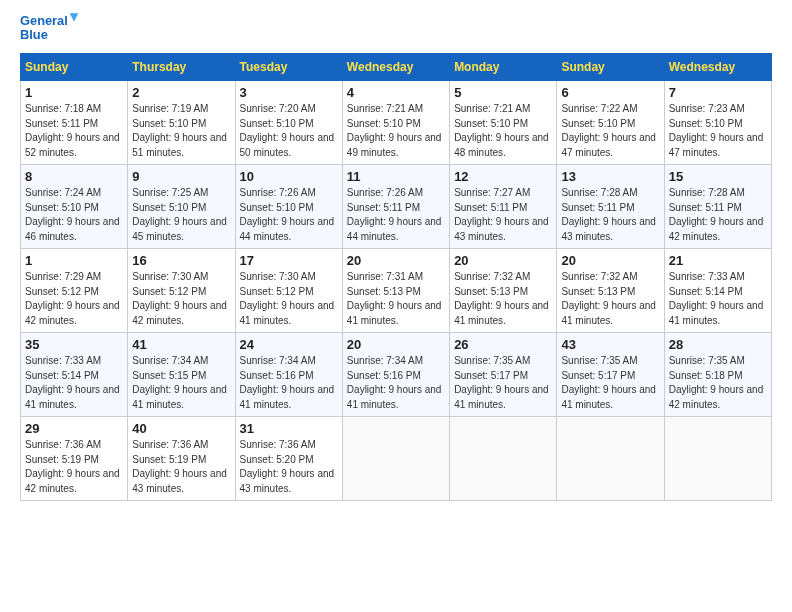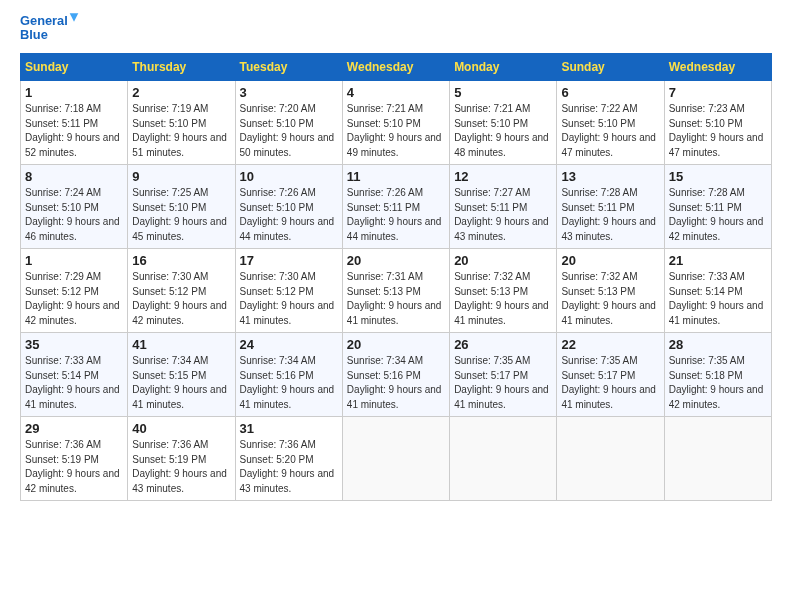--- a/index.html
+++ b/index.html
@@ -163,21 +163,21 @@
           <td><span class="day-num">35</span>
 <span class="day-info">Sunrise: 7:33 AM<br>Sunset: 5:14 PM<br>Daylight: 9 hours and 41 minutes.</span></td>
           <td><span class="day-num">41</span>
 <span class="day-info">Sunrise: 7:34 AM<br>Sunset: 5:15 PM<br>Daylight: 9 hours and 41 minutes.</span></td>
           <td><span class="day-num">24</span>
 <span class="day-info">Sunrise: 7:34 AM<br>Sunset: 5:16 PM<br>Daylight: 9 hours and 41 minutes.</span></td>
           <td><span class="day-num">20</span>
 <span class="day-info">Sunrise: 7:34 AM<br>Sunset: 5:16 PM<br>Daylight: 9 hours and 41 minutes.</span></td>
           <td><span class="day-num">26</span>
 <span class="day-info">Sunrise: 7:35 AM<br>Sunset: 5:17 PM<br>Daylight: 9 hours and 41 minutes.</span></td>
-          <td><span class="day-num">22</span>
+          <td><span class="day-num">43</span>
 <span class="day-info">Sunrise: 7:35 AM<br>Sunset: 5:17 PM<br>Daylight: 9 hours and 41 minutes.</span></td>
           <td><span class="day-num">28</span>
 <span class="day-info">Sunrise: 7:35 AM<br>Sunset: 5:18 PM<br>Daylight: 9 hours and 42 minutes.</span></td>
         </tr>
         <tr>
           <td><span class="day-num">29</span>
 <span class="day-info">Sunrise: 7:36 AM<br>Sunset: 5:19 PM<br>Daylight: 9 hours and 42 minutes.</span></td>
           <td><span class="day-num">40</span>
 <span class="day-info">Sunrise: 7:36 AM<br>Sunset: 5:19 PM<br>Daylight: 9 hours and 43 minutes.</span></td>
           <td><span class="day-num">31</span>

